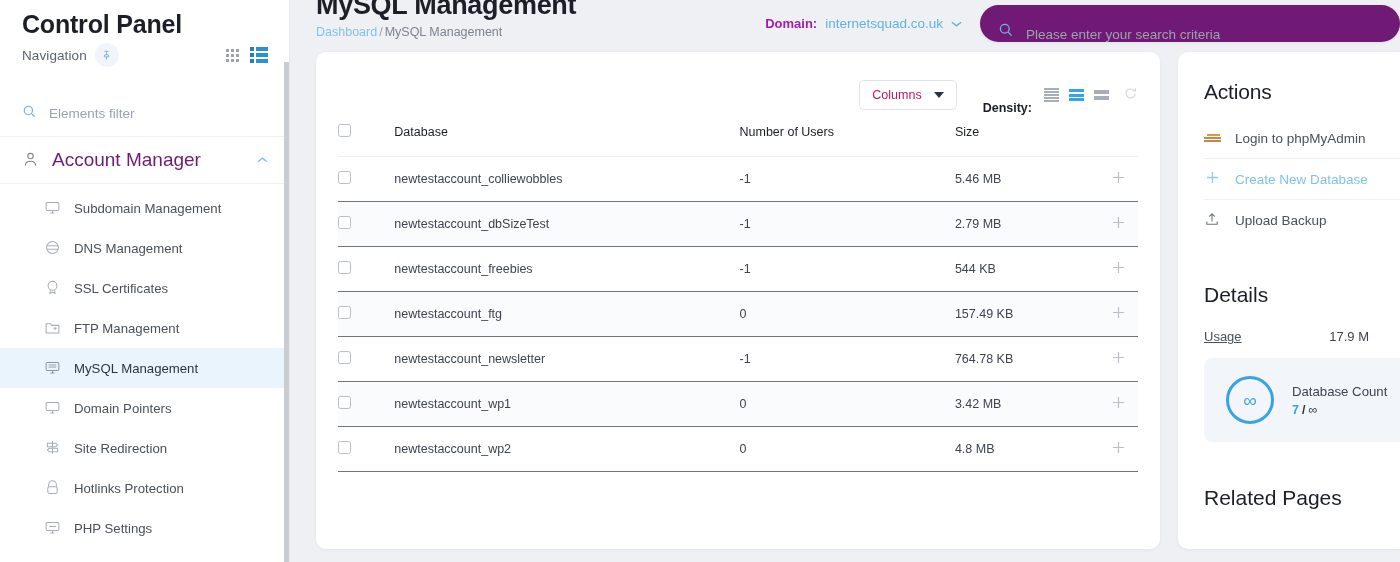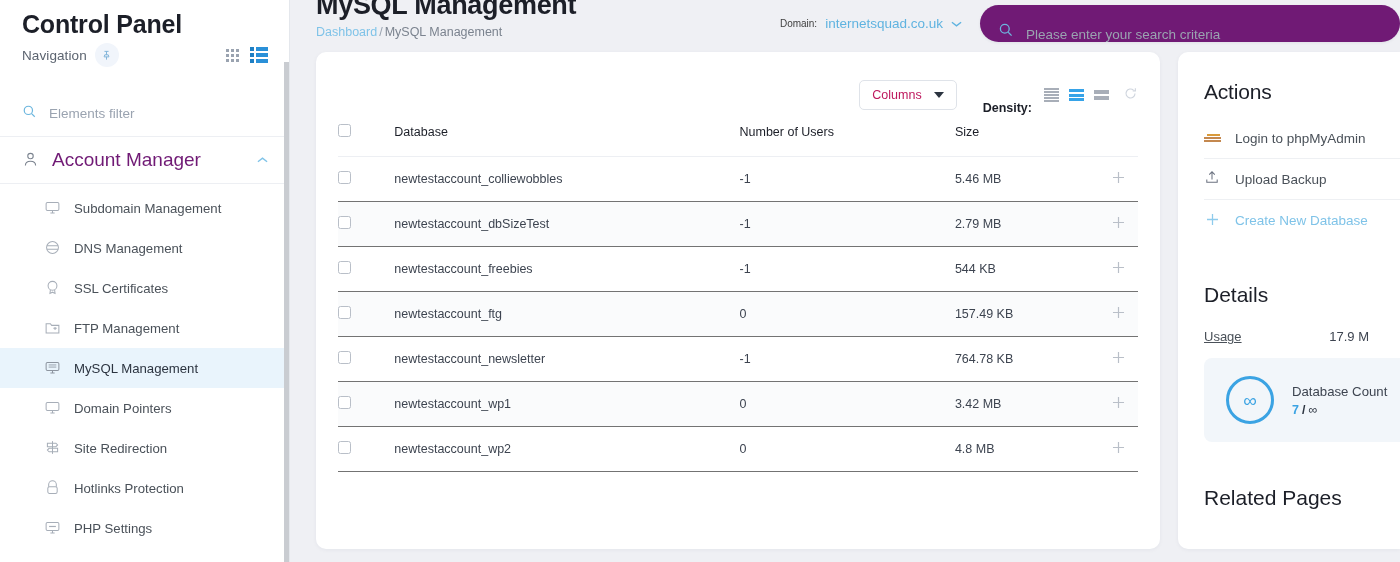--- a/index.html
+++ b/index.html
@@ -96,21 +96,21 @@
   }
   .crumbs { font-size: 12.5px; color: #7b838f; margin-top: 5px; }
   .crumbs a { color: #7fc3e8; text-decoration: none; cursor: pointer; }
   .crumbs span.sep { color: #9aa3b0; margin: 0 2px; }
 
   .topbar-right {
     position: absolute; right: 0; top: 5px;
     display: flex; align-items: center; gap: 0;
   }
   .domain-wrap { display: flex; align-items: center; gap: 8px; padding-right: 18px; }
-  .domain-lbl { font-size: 10px; font-weight: 400; color: #404040; }
+  .domain-lbl { font-size: 13px; font-weight: 700; color: #a21caf; }
   .domain-val { font-size: 13.5px; color: #5fb3e0; cursor: pointer; }
   .domain-chev { color: #5fb3e0; font-size: 11px; cursor: pointer; }
 
   .search-box {
     width: 420px; height: 37px; background: #701a75; border-radius: 19px;
     display: flex; align-items: flex-end; gap: 12px; padding: 0 18px;
     box-shadow: 0 1px 3px rgba(25,40,70,.07);
     cursor: text;
   }
   .search-ph { font-size: 13.5px; color: #9aa3b0; }
@@ -532,36 +532,36 @@
         <div class="action-list">
           <div class="action-row">
             <span class="pma-ico">
               <u></u>
                 <b></b>
                 <b></b>
             </span>
             <span class="action-lbl">Login to phpMyAdmin</span>
           </div>
           <div class="action-row">
+            <span class="plus-accent">
+              <svg width="17" height="17" viewBox="0 0 20 20" fill="none" stroke="#8ecbec" stroke-width="1.5">
+                <path d="M10 3.5v13M3.5 10h13"></path>
+              </svg>
+            </span>
+            <span class="action-lbl accent">Create New Database</span>
+          </div>
+          <div class="action-row">
             <span class="up-ico">
               <svg width="16" height="16" viewBox="0 0 20 20" fill="none" stroke="#6b7280" stroke-width="1.3">
                 <path d="M10 13V3.5M6.5 7L10 3.5 13.5 7"></path>
                   <path d="M3.5 13v3.5h13V13"></path>
               </svg>
             </span>
             <span class="action-lbl">Upload Backup</span>
           </div>
-          <div class="action-row">
-            <span class="plus-accent">
-              <svg width="17" height="17" viewBox="0 0 20 20" fill="none" stroke="#8ecbec" stroke-width="1.5">
-                <path d="M10 3.5v13M3.5 10h13"></path>
-              </svg>
-            </span>
-            <span class="action-lbl accent">Create New Database</span>
-          </div>
         </div>
 
         <div class="details-title">Details</div>
 
         <div class="usage-row">
           <span class="usage-lbl">Usage</span>
           <span class="usage-val">17.9 M</span>
         </div>
 
         <div class="count-card">

